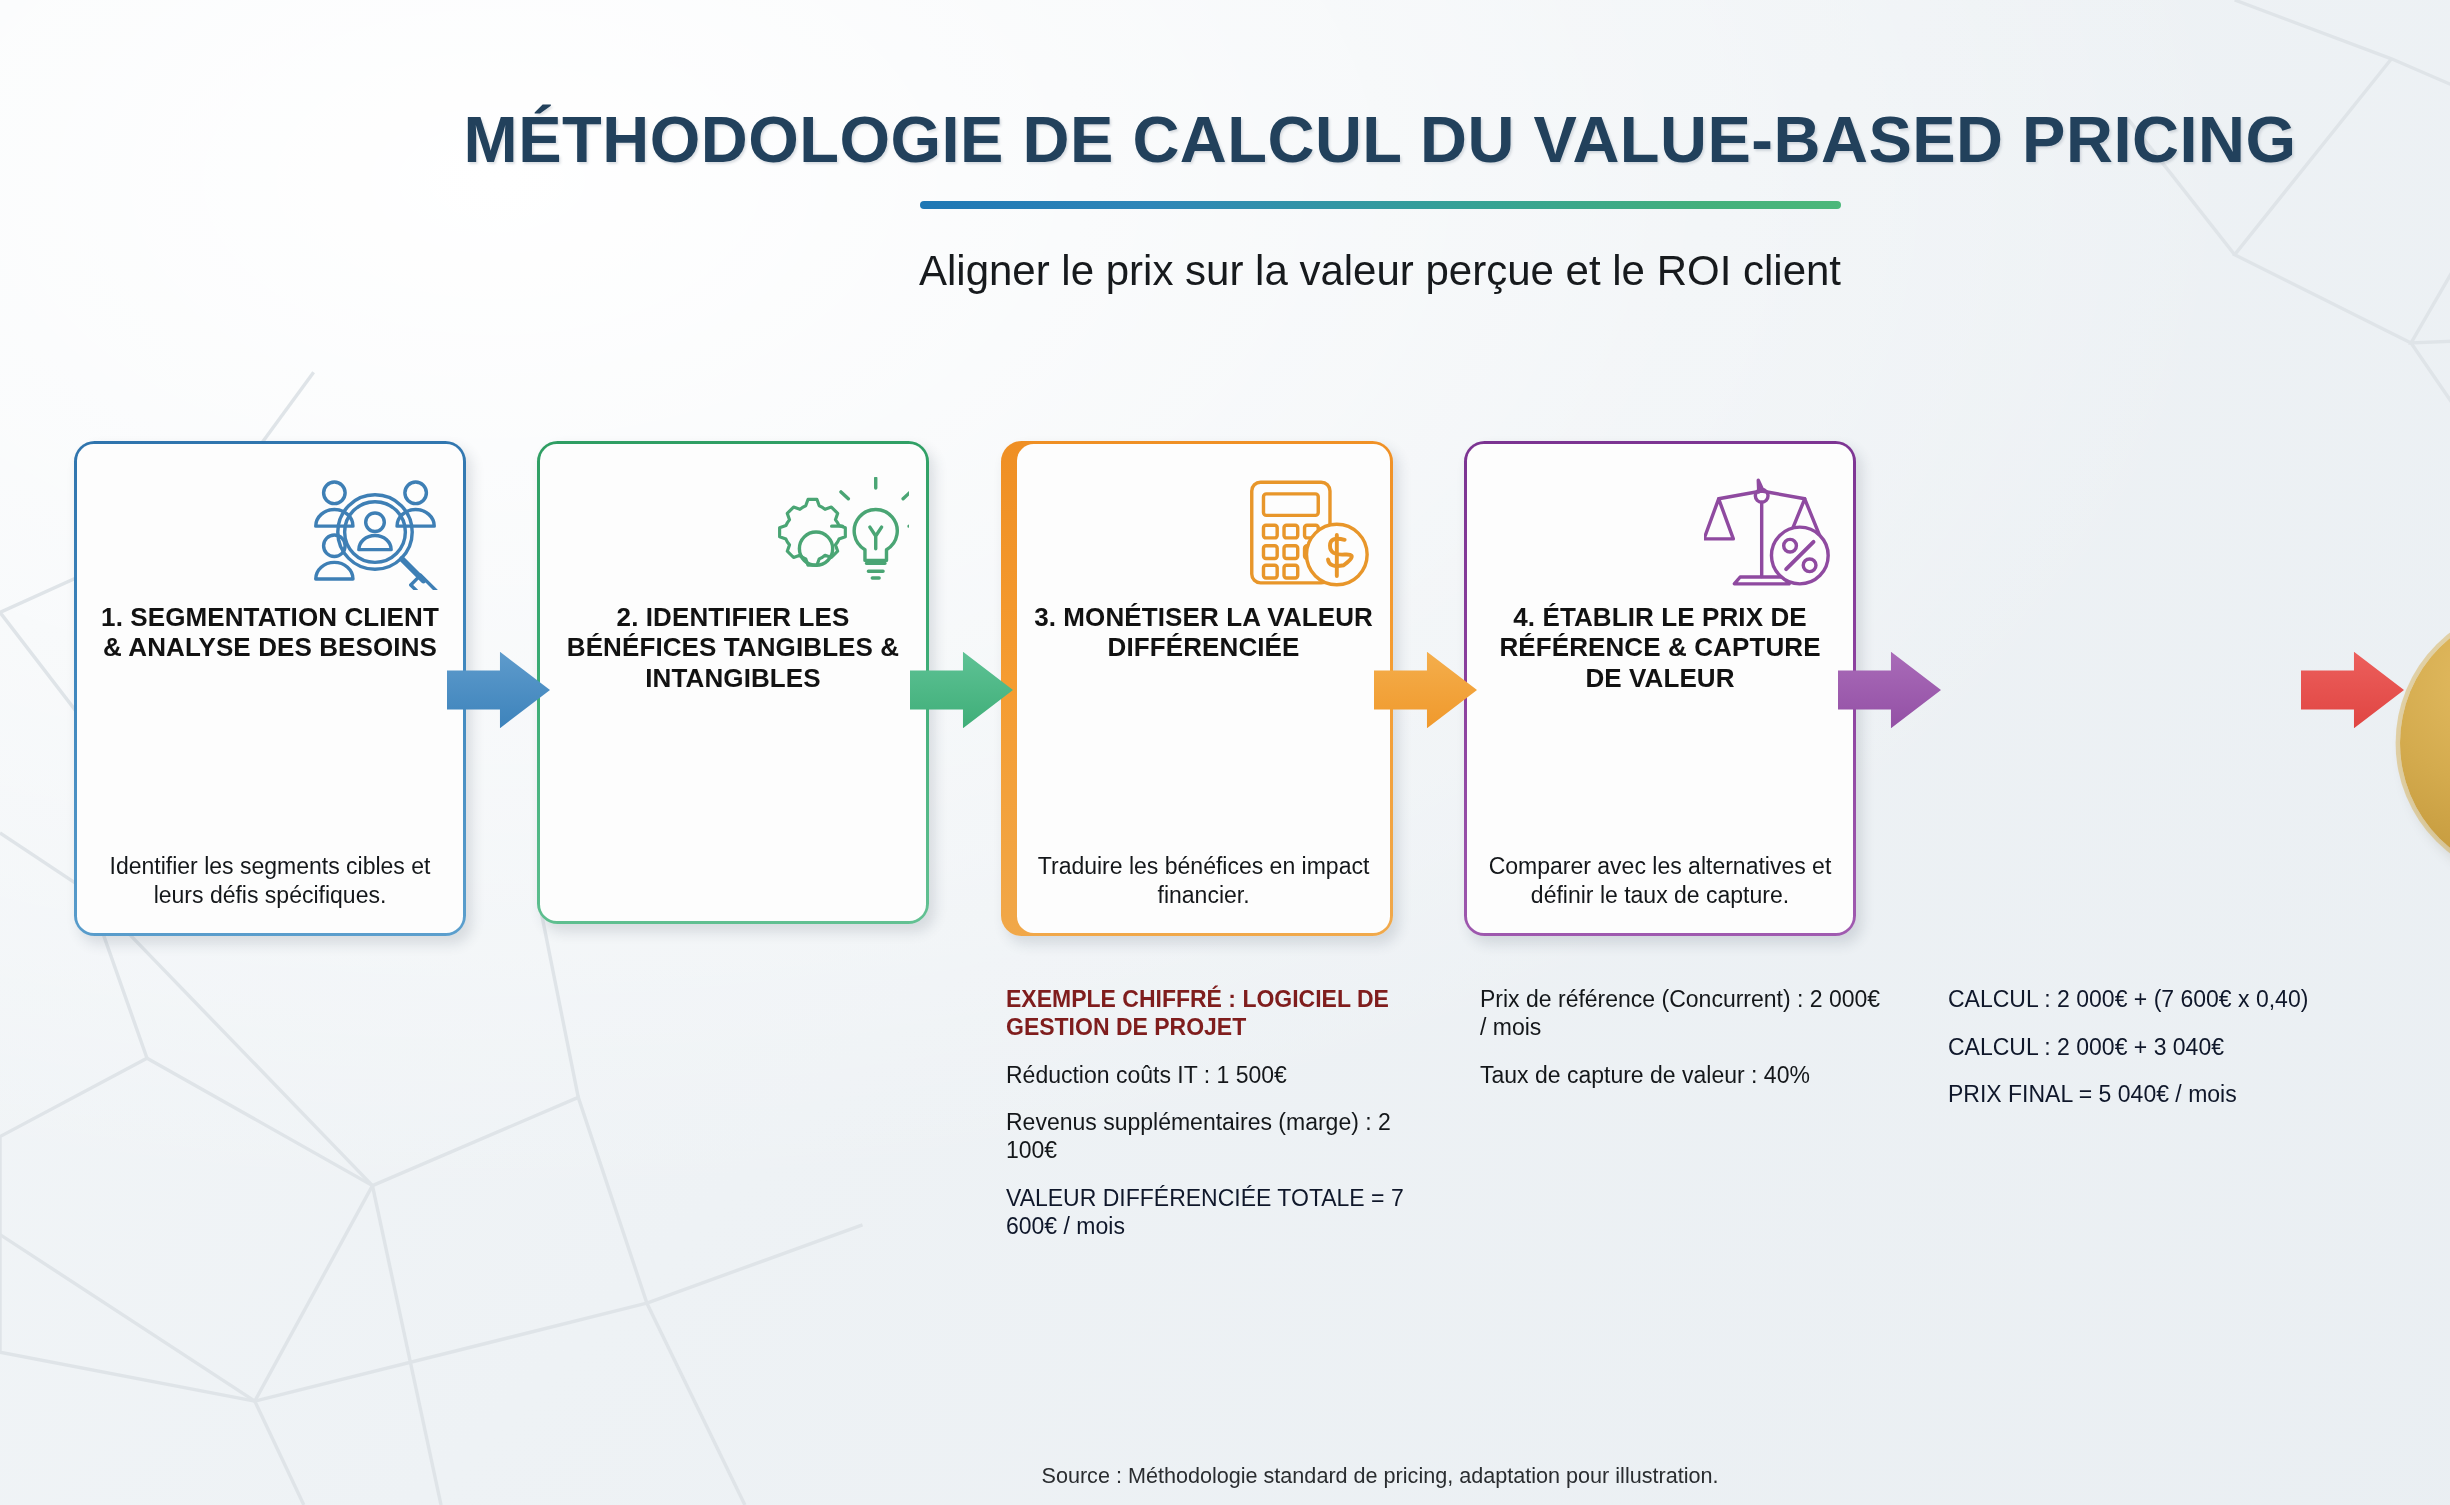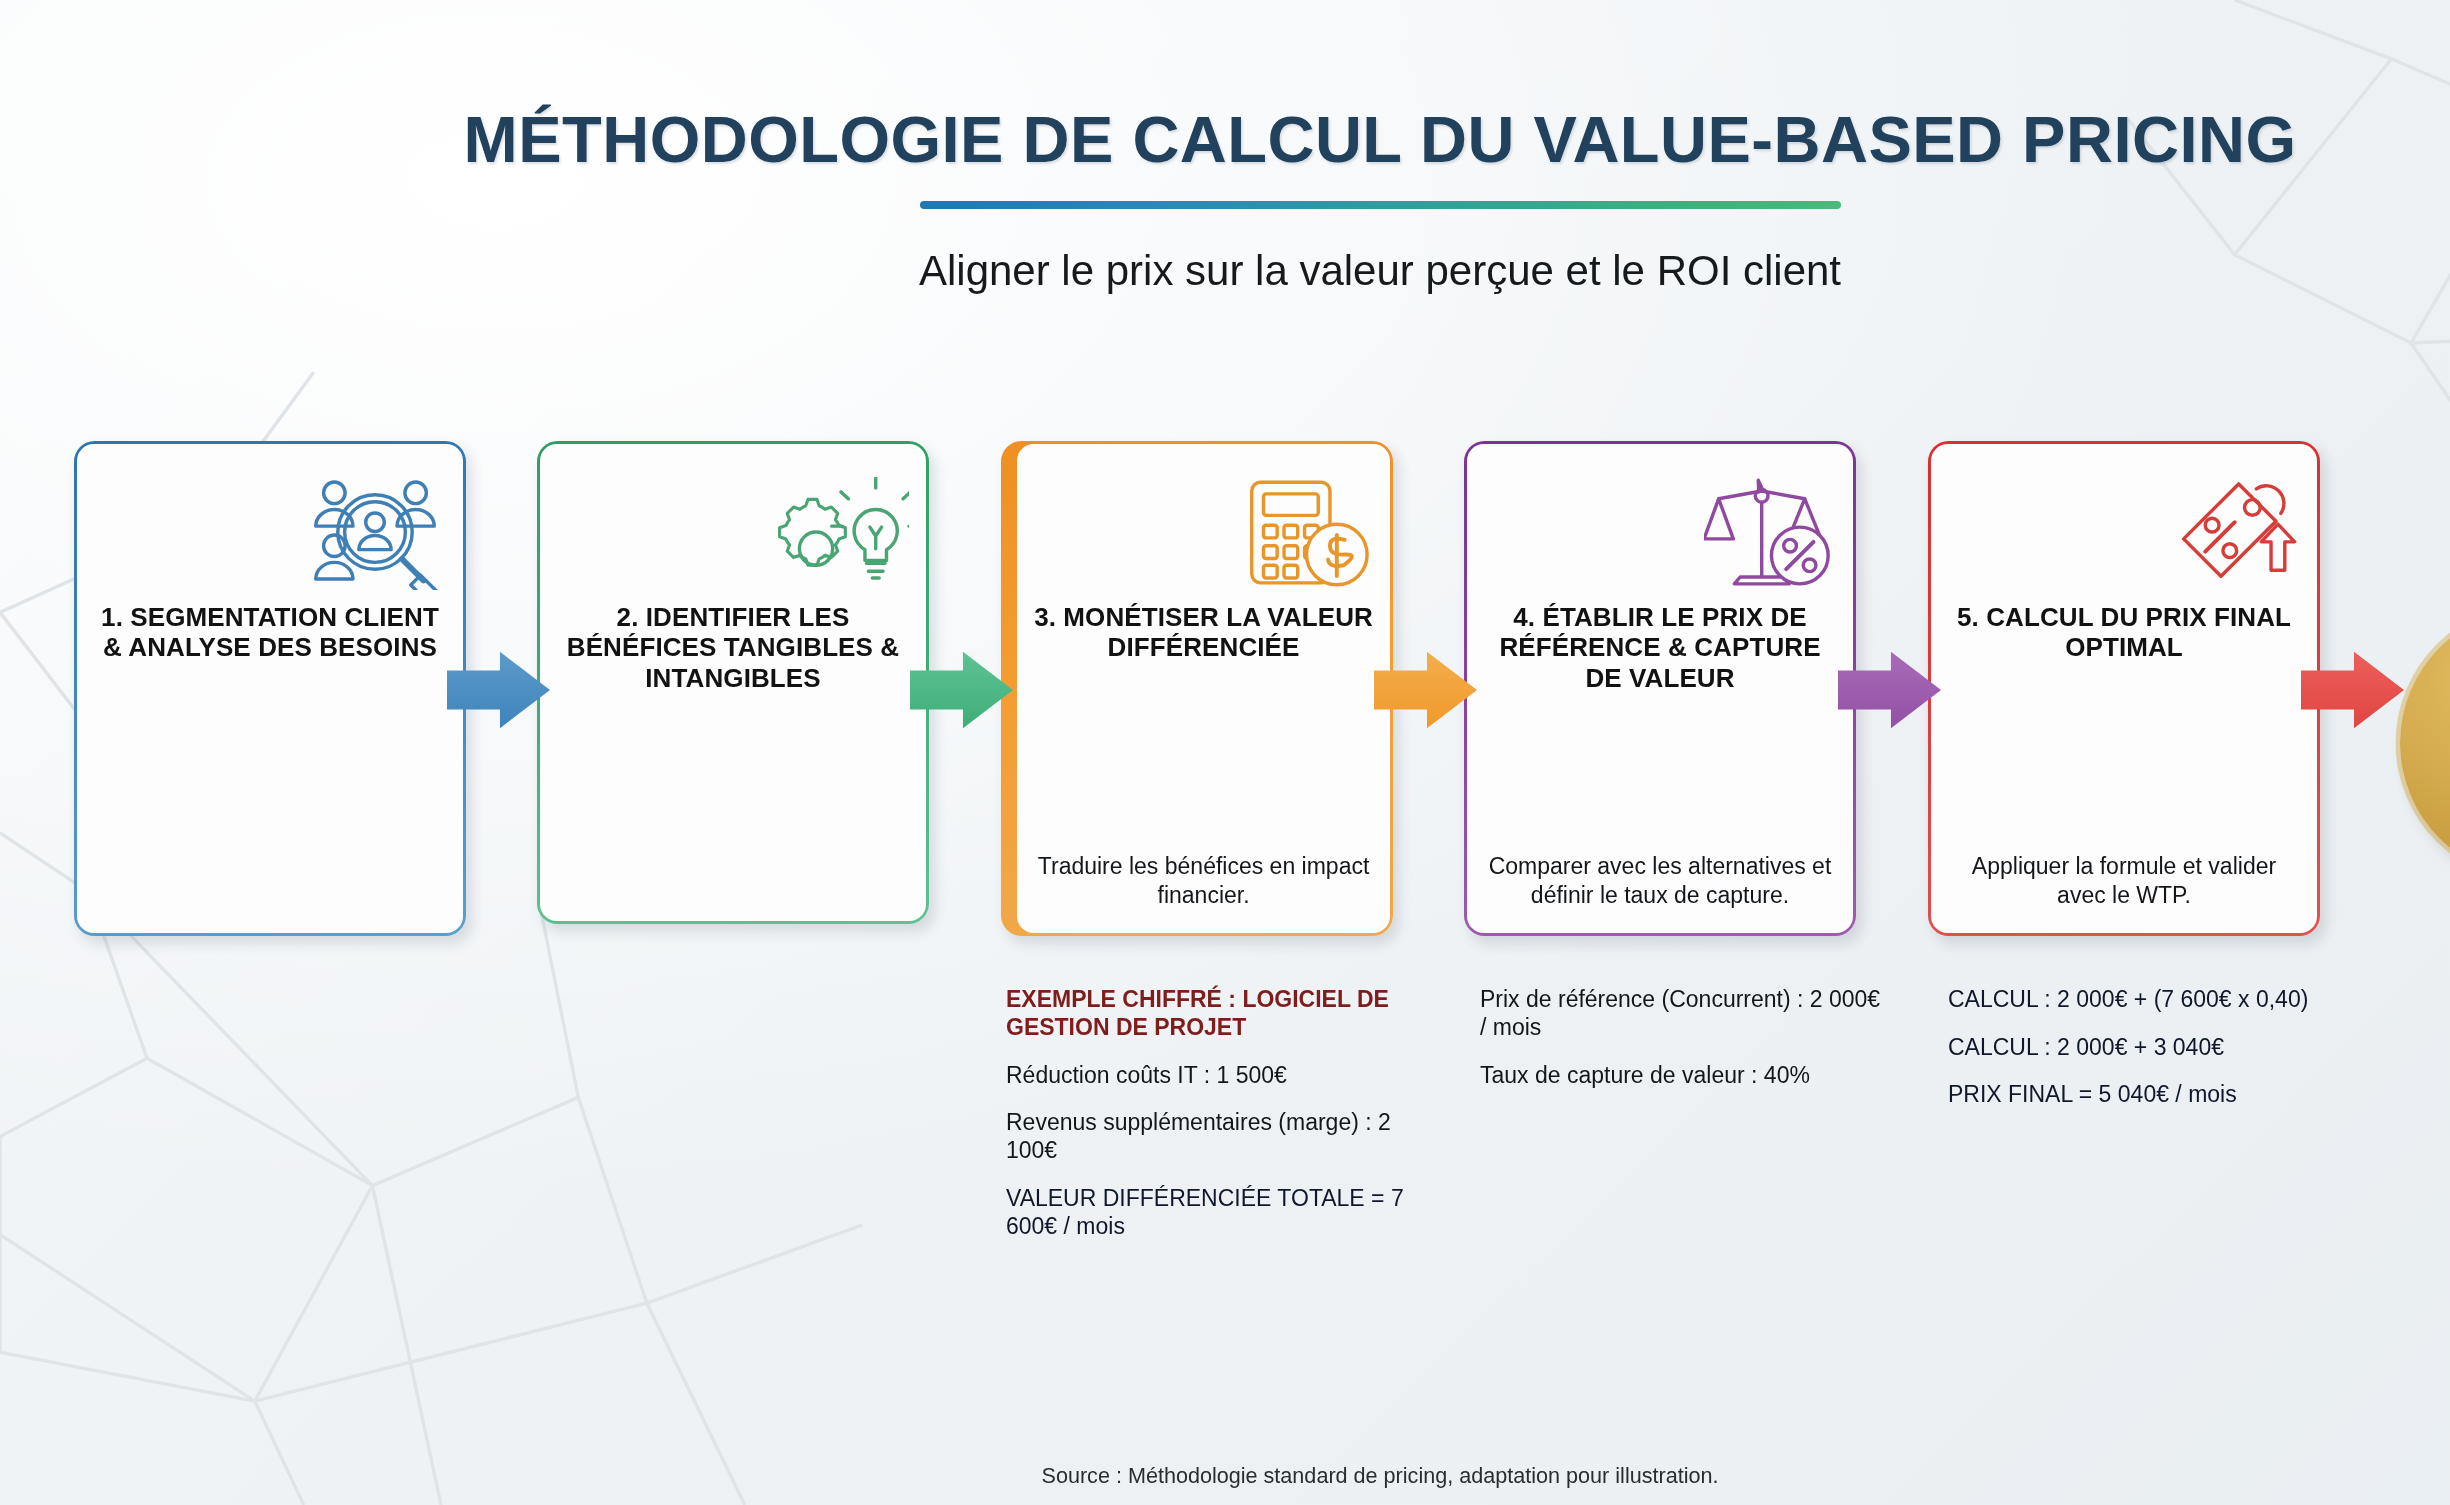--- a/index.html
+++ b/index.html
@@ -153,20 +153,21 @@
           <path d="M24 208 a38 34 0 0 1 76 0 z"></path>
           <circle cx="145" cy="112" r="76"></circle>
           <circle cx="145" cy="112" r="62"></circle>
           <circle cx="145" cy="92" r="19"></circle>
           <path d="M112 148 a33 29 0 0 1 66 0 z"></path>
           <path d="M200 167 l44 44" stroke-width="12"></path>
           <path d="M238 200 l32 32 a14 14 0 0 1 -20 20 l-32 -32 z"></path>
         </svg>
       </div>
       <div class="card-title">1. SEGMENTATION CLIENT &amp; ANALYSE DES BESOINS</div>
+      <div class="card-desc">Identifier les segments cibles et leurs défis spécifiques.</div>
     </div>
   </div>
 
   <div class="card c2">
     <div class="inner">
       <div class="card-icon">
         <svg width="137" height="113" viewBox="0 0 280 230" fill="none" stroke="#4aa574" stroke-width="7" stroke-linecap="round" stroke-linejoin="round">
           <path d="M93 96 l14 -5 a46 46 0 0 1 8 -13 l-5 -14 14 -14 14 5 a46 46 0 0 1 13 -8 l5 -14 h20 l5 14 a46 46 0 0 1 13 8 l14 -5 14 14 -5 14 a46 46 0 0 1 8 13 l14 5 v20 l-14 5 a46 46 0 0 1 -8 13 l5 14 -14 14 -14 -5 a46 46 0 0 1 -13 8 l-5 14 h-20 l-5 -14 a46 46 0 0 1 -13 -8 l-14 5 -14 -14 5 -14 a46 46 0 0 1 -8 -13 l-14 -5 z" transform="translate(-70,15) scale(0.92)"></path>
           <circle cx="90" cy="146" r="34"></circle>
           <path d="M190 148 a44 44 0 1 1 44 0 l0 22 h-44 z"></path>
@@ -218,37 +219,20 @@
           <circle cx="176" cy="140" r="13"></circle>
           <circle cx="216" cy="180" r="13"></circle>
           <path d="M224 132 l-56 56" stroke-width="8"></path>
         </svg>
       </div>
       <div class="card-title">4. ÉTABLIR LE PRIX DE RÉFÉRENCE &amp; CAPTURE DE VALEUR</div>
       <div class="card-desc">Comparer avec les alternatives et définir le taux de capture.</div>
     </div>
   </div>
 
-  <div class="card c5">
-    <div class="inner">
-      <div class="card-icon">
-        <svg width="135" height="113" viewBox="0 0 275 230" fill="none" stroke="#d63c38" stroke-width="7" stroke-linecap="round" stroke-linejoin="round">
-          <path d="M150 14 l76 76 -112 112 -76 -76 z"></path>
-          <circle cx="178" cy="62" r="16"></circle>
-          <path d="M186 24 a36 36 0 0 1 50 50"></path>
-          <circle cx="96" cy="98" r="14"></circle>
-          <circle cx="132" cy="150" r="14"></circle>
-          <path d="M142 92 l-60 60" stroke-width="8"></path>
-          <path d="M196 132 l34 -36 34 36 h-20 v58 h-28 v-58 z"></path>
-        </svg>
-      </div>
-      <div class="card-title">5. CALCUL DU PRIX FINAL OPTIMAL</div>
-      <div class="card-desc">Appliquer la formule et valider avec le WTP.</div>
-    </div>
-  </div>
 
   <svg class="arrow a1" viewBox="0 0 210 220">
     <defs>
         <linearGradient id="ag1" x1="0" y1="0" x2="0" y2="1">
       <stop offset="0" stop-color="#5e9bcc"></stop>
           <stop offset="1" stop-color="#3d83bb"></stop>
         </linearGradient>
       </defs>
     <path d="M0 70 h108 V32 l102 78 -102 78 V150 H0 z" fill="url(#ag1)"></path>
   </svg>

